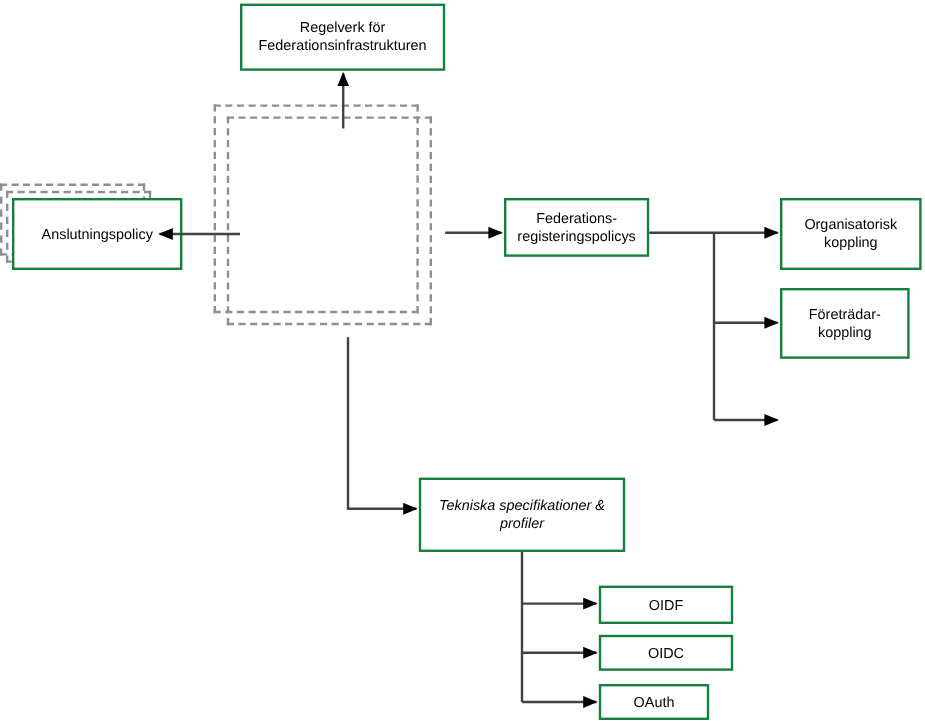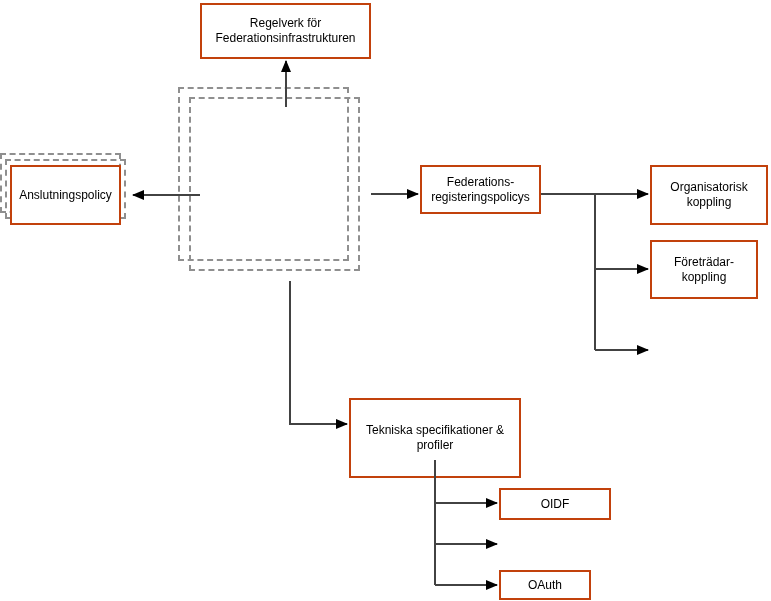--- a/index.html
+++ b/index.html
@@ -7,21 +7,21 @@
     position:relative;
     width:771px;height:601px;
     background:#ffffff;
     font-family:"Liberation Sans", sans-serif;
     overflow:hidden;
   }
   .node{
     position:absolute;
     box-sizing:border-box;
     background:#ffffff;
-    border:2px solid #c2410c;
+    border:2px solid #15803d;
     display:flex;
     align-items:center;
     justify-content:center;
     text-align:center;
     font-size:12px;
     line-height:15px;
     color:#000000;
     white-space:pre-line;
     z-index:2;
   }
@@ -72,33 +72,34 @@
     <path d="M435,460 L435,585"></path>
     <path d="M435,503 L497,503" marker-end="url(#arrow)"></path>
     <path d="M435,544 L497,544" marker-end="url(#arrow)"></path>
     <path d="M435,585 L497,585" marker-end="url(#arrow)"></path>
   </svg>
 
   <div class="node" style="left:200px;top:3px;width:171px;height:56px;">Regelverk för
 Federationsinfrastrukturen</div>
 
 
-  <div class="node" style="left:10px;top:165px;width:111px;height:60px;">Anslutningspolicy</div>
+  <div class="node" style="left:10px;top:165px;width:142px;height:60px;">Anslutningspolicy</div>
 
   <div class="node" style="left:420px;top:165px;width:121px;height:49px;">Federations-
 registeringspolicys</div>
 
   <div class="node" style="left:650px;top:165px;width:118px;height:60px;">Organisatorisk
 koppling</div>
 
   <div class="node" style="left:650px;top:240px;width:108px;height:59px;">Företrädar-
 koppling</div>
 
 
-  <div class="node" style="left:349px;top:398px;width:172px;height:80px;">Tekniska specifikationer &amp;
+  <div class="node" style="left:349px;top:398px;width:172px;height:62px;font-style:italic;">Tekniska specifikationer &amp;
 profiler</div>
 
   <div class="node" style="left:499px;top:488px;width:112px;height:32px;">OIDF</div>
 
+  <div class="node" style="left:499px;top:529px;width:112px;height:30px;">OIDC</div>
 
   <div class="node" style="left:499px;top:570px;width:92px;height:30px;">OAuth</div>
 
 </div>
 
 </body></html>

